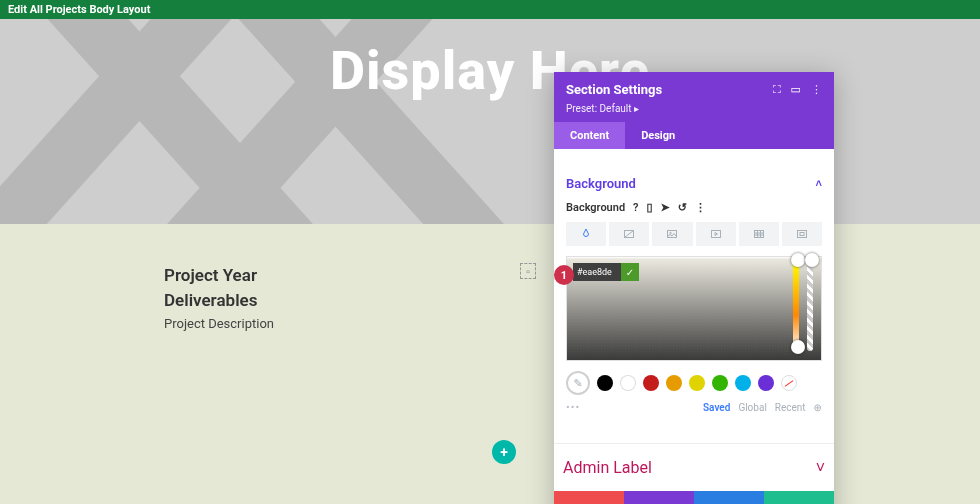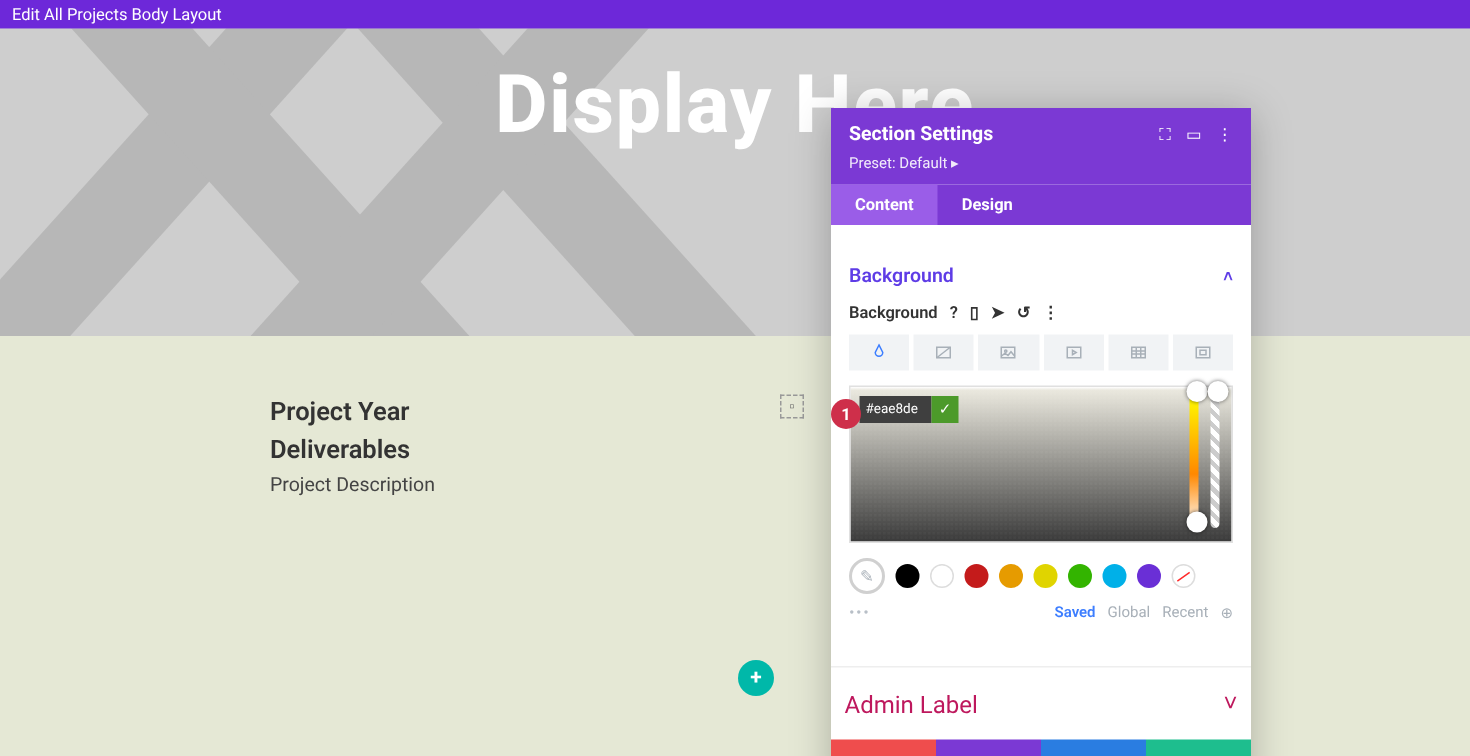--- a/index.html
+++ b/index.html
@@ -1,22 +1,22 @@
 <!DOCTYPE html>
 <html><head>
 <meta charset="utf-8">
 <style>
   * { box-sizing: border-box; margin: 0; padding: 0; font-family: -apple-system, BlinkMacSystemFont, "Segoe UI", Roboto, sans-serif; }
   body { width: 980px; height: 504px; overflow: hidden; position: relative; background: #e5e8d5; }
-  .top-bar { position: absolute; top: 0; left: 0; right: 0; height: 19px; background: #6d28d9; color: #fff; font-size: 11px; font-weight: 400; line-height: 19px; padding: 0 8px; z-index: 50; }
+  .top-bar { position: absolute; top: 0; left: 0; right: 0; height: 19px; background: #15803d; color: #fff; font-size: 11px; font-weight: 700; line-height: 19px; padding: 0 8px; z-index: 50; }
   .hero { position: absolute; top: 19px; left: 0; right: 0; height: 205px; background: #cecece; overflow: hidden; }
   .hero-stripe { position: absolute; width: 60px; height: 400px; background: #b7b7b7; transform-origin: center; }
   .hero-title { position: absolute; top: 20px; left: 0; right: 0; text-align: center; font-size: 54px; font-weight: 800; color: #fff; letter-spacing: 1px; }
   .content { position: absolute; top: 225px; left: 0; right: 0; height: 180px; background: #e5e8d5; display: flex; }
-  .content-text { position: absolute; left: 180px; top: 38px; }
+  .content-text { position: absolute; left: 164px; top: 38px; }
   .content-text h3 { font-size: 17px; font-weight: 600; color: #333; line-height: 1.45; }
   .content-text p { font-size: 13px; color: #444; margin-top: 4px; }
   .broken-img { position: absolute; left: 520px; top: 38px; width: 16px; height: 16px; border: 1px dashed #999; display: flex; align-items: center; justify-content: center; font-size: 10px; color: #666; }
   .add-btn { position: absolute; left: 492px; top: 440px; width: 24px; height: 24px; border-radius: 50%; background: #00b8a9; color: #fff; display: flex; align-items: center; justify-content: center; font-size: 14px; font-weight: 700; z-index: 20; }
   .panel { position: absolute; left: 554px; top: 72px; width: 280px; background: #fff; box-shadow: 0 4px 25px rgba(0,0,0,0.25); z-index: 30; font-size: 12px; }
   .panel-header { background: #7b39d4; color: #fff; padding: 10px 12px 8px; }
   .panel-title-row { display: flex; justify-content: space-between; align-items: center; }
   .panel-title { font-size: 13px; font-weight: 700; }
   .panel-header-icons { display: flex; gap: 10px; font-size: 11px; }
   .panel-header-icons span { cursor: pointer; }

